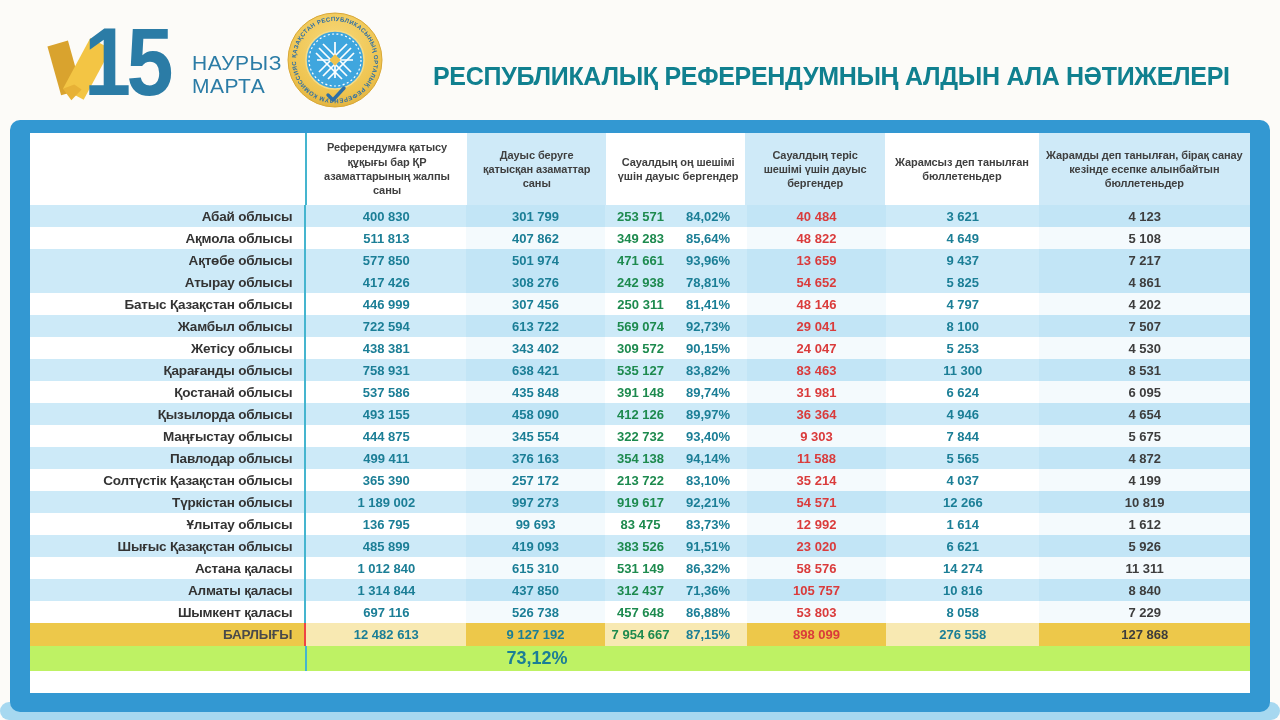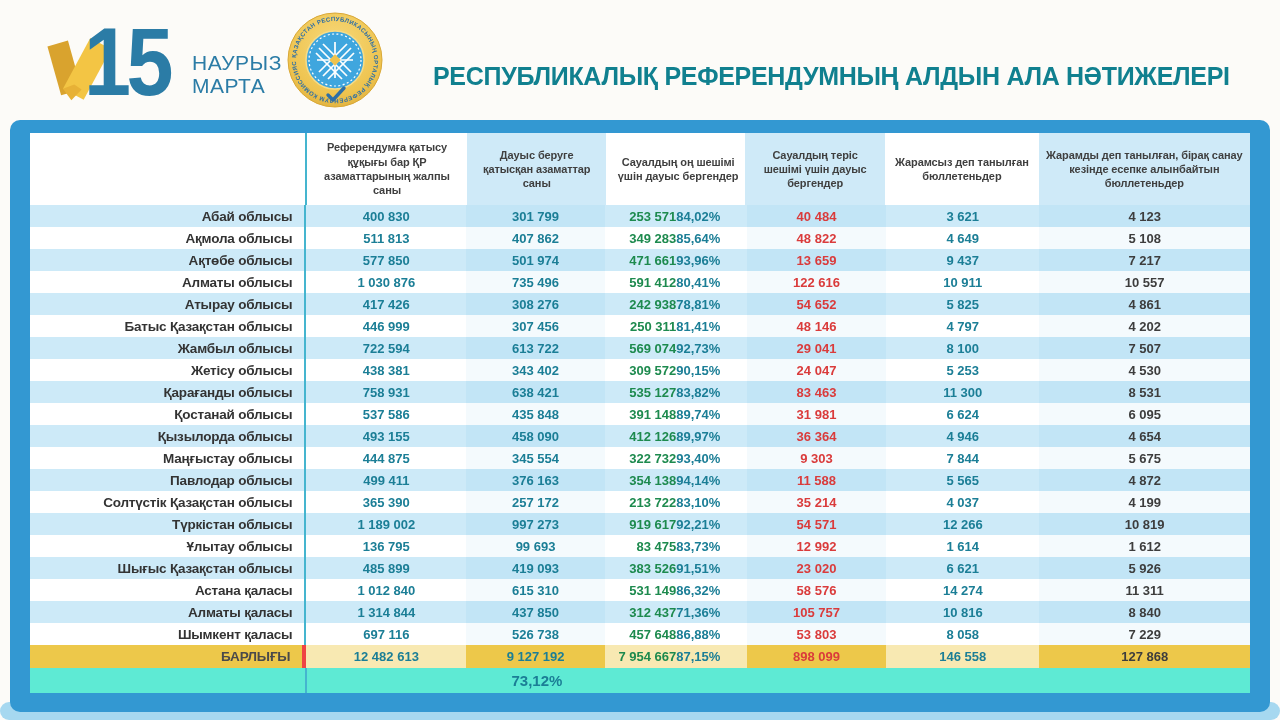--- a/index.html
+++ b/index.html
@@ -49,30 +49,30 @@
   .cell.c-region{
     justify-content:flex-end;padding-right:12px;color:#333;font-size:13.5px;
     border-right:2px solid #45b5cf;letter-spacing:-.2px;text-align:right;
   }
   .blue .cell{background:#cdeaf8}
   .blue .cell.even-col{background:#c2e5f6}
   .white .cell{background:#fff}
   .white .cell.even-col{background:#f4fafd}
   .teal{color:#1b7e96}.green{color:#1d8a4e}.red{color:#da3b3b}.dark{color:#3d3d3d}
   .c3{justify-content:flex-end;padding-right:2px}
-  .yes-count{display:inline-block;width:72px;text-align:right}
-  .yes-pct{display:inline-block;width:64px;text-align:left;padding-right:5px}
+  .yes-count{display:inline-block;width:72px;text-align:center}
+  .yes-pct{display:inline-block;width:64px;text-align:center;padding-right:5px}
   
   .total{height:23px}
   .total .cell{background:#f8e9b2}
   .total .cell.even-col,.total .cell.c-region{background:#edc84a}
-  .total .cell.c-region{color:#4a4a4a;border-right:4px solid #ef4444}
+  .total .cell.c-region{color:#4a4a4a;border-right:2px solid #ef4444}
   
   .tfoot{height:25px}
-  .tfoot .cell{background:#5eead4;font-size:15px}
+  .tfoot .cell{background:#bef264;font-size:18px}
   .tfoot .cell.c-region{border-right:2px solid #45b5cf}
 </style>
 </head>
 <body>
 
 <div class="banner">
 
   <svg class="logo-check" width="88" height="82" viewBox="0 0 90 84">
     <polygon points="5.5,23 26.5,17 40.5,67 19.5,73" fill="#d9a32e"></polygon>
     <polygon points="21.4,66.3 42.6,77.7 70.6,25.7 49.4,14.3" fill="#f3c544"></polygon>
@@ -160,32 +160,20 @@
           <div class="cell c1 teal">577 850</div>
           <div class="cell c2 even-col teal">501 974</div>
           <div class="cell c3">
             <span class="yes-count green">471 661</span>
             <span class="yes-pct teal">93,96%</span>
           </div>
           <div class="cell c4 even-col red">13 659</div>
           <div class="cell c5 teal">9 437</div>
           <div class="cell c6 even-col dark">7 217</div>
         </div>
-        <div class="trow white">
-          <div class="cell c-region">Алматы облысы</div>
-          <div class="cell c1 teal">1 030 876</div>
-          <div class="cell c2 even-col teal">735 496</div>
-          <div class="cell c3">
-            <span class="yes-count green">591 412</span>
-            <span class="yes-pct teal">80,41%</span>
-          </div>
-          <div class="cell c4 even-col red">122 616</div>
-          <div class="cell c5 teal">10 911</div>
-          <div class="cell c6 even-col dark">10 557</div>
-        </div>
         <div class="trow blue">
           <div class="cell c-region">Атырау облысы</div>
           <div class="cell c1 teal">417 426</div>
           <div class="cell c2 even-col teal">308 276</div>
           <div class="cell c3">
             <span class="yes-count green">242 938</span>
             <span class="yes-pct teal">78,81%</span>
           </div>
           <div class="cell c4 even-col red">54 652</div>
           <div class="cell c5 teal">5 825</div>
@@ -375,21 +363,21 @@
 
     <div class="trow total">
       <div class="cell c-region">БАРЛЫҒЫ</div>
       <div class="cell c1 teal">12 482 613</div>
       <div class="cell c2 even-col teal">9 127 192</div>
       <div class="cell c3">
         <span class="yes-count green">7 954 667</span>
         <span class="yes-pct teal">87,15%</span>
       </div>
       <div class="cell c4 even-col red">898 099</div>
-      <div class="cell c5 teal">146 558</div>
+      <div class="cell c5 teal">276 558</div>
       <div class="cell c6 even-col dark">127 868</div>
     </div>
 
     <div class="tfoot">
       <div class="cell c-region"></div>
       <div class="cell c1"></div>
       <div class="cell c2 teal">73,12%</div>
       <div class="cell c3"></div>
       <div class="cell c4"></div>
       <div class="cell c5"></div>

